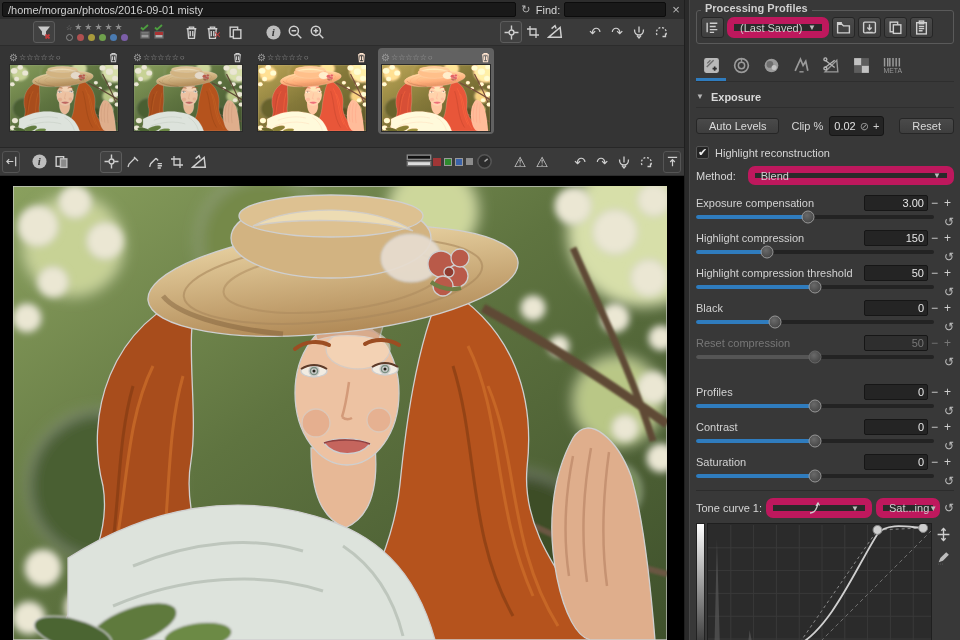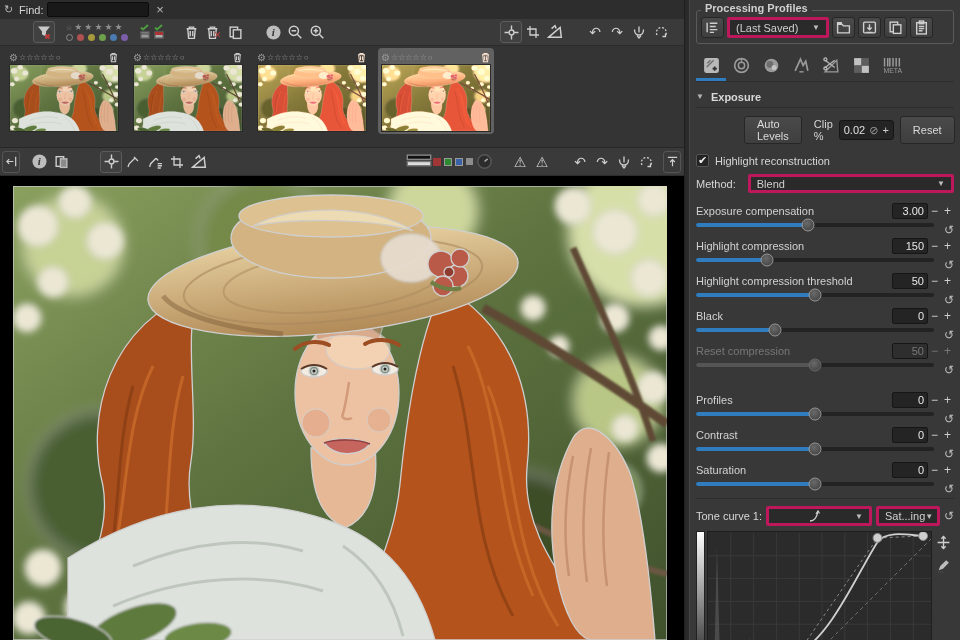--- a/index.html
+++ b/index.html
@@ -43,47 +43,47 @@
 
   
   #canvas { position:absolute; left:0; top:176px; width:684px; height:464px; background:#000; }
   #main-photo { position:absolute; left:13px; top:10px; width:654px; height:454px; }
 
   
   #profiles-box { border:1px solid #5a5a5a; border-radius:3px; padding:6px 20px 5px 4px; position:relative; margin-top:6px; }
   #profiles-title { position:absolute; top:-9px; left:4px; background:#383838; padding:0 4px; font-weight:bold; color:#cfcfcf; }
   .prow { display:flex; align-items:center; gap:3px; }
   .btnish { background:linear-gradient(#4a4a4a,#3e3e3e); border:1px solid #262626; border-radius:3px; }
-  .dd { display:flex; align-items:center; background:#2a2a2a; border:3px solid #be185d; border-radius:2px; height:21px; padding:0 6px; color:#cfcfcf; }
+  .dd { display:flex; align-items:center; background:#2a2a2a; border:7px solid #be185d; border-radius:7px; height:21px; padding:0 6px; color:#cfcfcf; }
   .dd .ddarrow { margin-left:auto; font-size:8px; color:#bdbdbd; }
   #profile-dd { flex:1; }
   .sqbtn { width:23px; height:21px; display:flex; align-items:center; justify-content:center; }
 
   #tabs { display:flex; align-items:flex-end; height:30px; margin-top:8px; border-bottom:1px solid #2e2e2e; }
   .tab { width:30px; height:28px; display:flex; align-items:center; justify-content:center; border-bottom:3px solid transparent; }
   .tab.selected { border-bottom-color:#2f7cbe; }
 
   #exp-header { display:flex; align-items:center; gap:7px; height:22px; margin-top:4px; font-weight:bold; color:#d9d9d9; border-bottom:1px solid #2e2e2e; }
   #exp-header .tri { font-size:8px; color:#b5b5b5; }
 
   #autolevels-row { display:flex; align-items:center; margin-top:8px; gap:6px; }
-  .btn { height:28px; padding:0 12px; display:flex; align-items:center; justify-content:center; color:#dadada; font-size:11px;margin-left:48px; }
+  .btn { height:16px; padding:0 12px; display:flex; align-items:center; justify-content:center; color:#dadada; font-size:11px; }
   .spin { display:flex; align-items:center; background:#242424; border:1px solid #161616; border-radius:3px; height:20px; padding:0 4px; gap:4px; color:#e0e0e0; }
   .spin .sg { color:#9a9a9a; font-size:11px; }
 
   #hlrec-row { display:flex; align-items:center; gap:6px; margin-top:10px; }
   .checkbox { width:13px; height:13px; background:#242424; border:1px solid #555; border-radius:2px; display:flex; align-items:center; justify-content:center; color:#eee; font-size:11px; line-height:11px; }
   #method-row { display:flex; align-items:center; gap:12px; margin-top:7px; }
   #method-dd { flex:1; height:19px; }
 
   #sliders { margin-top:9px; }
   .slider-row { margin-bottom:4px; }
   .srow-top { display:flex; align-items:center; height:17px; }
   .slabel { flex:1; color:#d2d2d2; }
-  .sval { width:36px; height:16px; background:#242424; border:1px solid #161616; border-radius:2px; text-align:right; padding:0 3px; line-height:15px; color:#e6e6e6; }
+  .sval { width:64px; height:16px; background:#242424; border:1px solid #161616; border-radius:2px; text-align:right; padding:0 3px; line-height:15px; color:#e6e6e6; }
   .sbtn { width:13px; text-align:center; color:#cfcfcf; font-size:12px; }
   .srow-bot { display:flex; align-items:center; height:14px; }
   .strack { position:relative; flex:1; height:4px; background:#232323; border-radius:2px; margin-top:-2px; }
   .sfill { position:absolute; left:0; top:0; bottom:0; background:#2f7cbe; border-radius:2px; }
   .shandle { position:absolute; top:50%; width:13px; height:13px; border-radius:50%; background:radial-gradient(circle at 40% 35%, #6a6a6a, #3d3d3d); border:1px solid #9a9a9a; transform:translate(-50%,-50%); }
   .sreset { width:20px; text-align:right; color:#bdbdbd; font-size:12px; transform:translateY(4px); }
   .slider-row.disabled .slabel, .slider-row.disabled .sval, .slider-row.disabled .sbtn { color:#777; }
   .slider-row.disabled .sval { background:#2e2e2e; }
   .slider-row.disabled .sfill { background:#555; }
   .slider-row.disabled .shandle { border-color:#6a6a6a; }
@@ -379,20 +379,21 @@
         <ellipse cx="60" cy="448" rx="40" ry="15" fill="#4c6530" transform="rotate(15 60 448)"></ellipse>
         <ellipse cx="185" cy="450" rx="34" ry="13" fill="#6c8a45" transform="rotate(-8 185 450)"></ellipse>
       </g>
     </symbol>
   </defs>
 </svg>
 
 <div id="left-pane">
 
   <div id="pathrow">
+    <div id="path-input" class="darkinput">/home/morgan/photos/2016-09-01 misty</div>
     <span class="tinyicon">↻</span>
     <span>Find:</span>
     <div id="find-input" class="darkinput"></div>
     <span class="tinyicon" style="font-size:13px">×</span>
   </div>
 
   <div class="toolbar">
     <div class="ibtn bordered" style="margin-left:33px">
         <svg class="i" width="16" height="16">
           <use href="#sym-funnel" stroke="none"></use>

